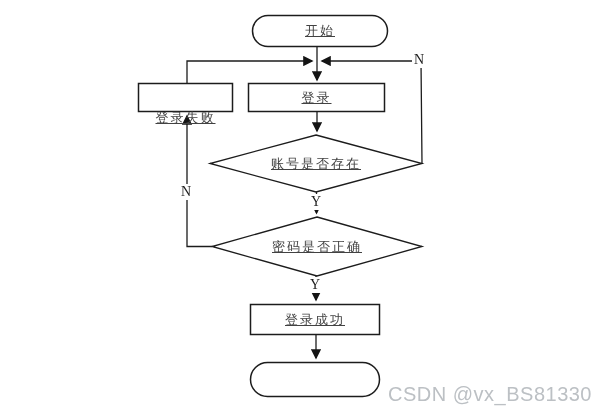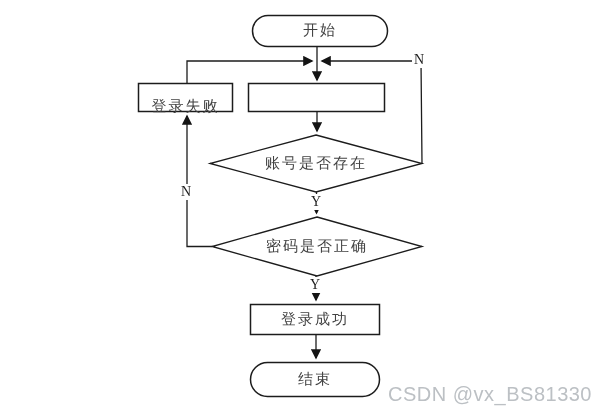--- a/index.html
+++ b/index.html
@@ -3,22 +3,23 @@
 <meta charset="utf-8">
 <style>
   html,body{margin:0;padding:0;background:#fff;}
   .stage{
     position:relative;width:600px;height:410px;background:#ffffff;
     font-family:"Liberation Serif", serif;overflow:hidden;
   }
   .layer{position:absolute;left:0;top:0;width:600px;height:410px;}
   .nodelabel{
     position:absolute;display:flex;align-items:center;justify-content:center;
-    font-size:15px;letter-spacing:2px;color:#424242;pointer-events:none;
+    font-size:13px;letter-spacing:2px;color:#424242;pointer-events:none;
     white-space:nowrap;
+    text-decoration:underline;
   }
   .edgelabel{
     position:absolute;font-size:14px;color:#1c1c1c;background:#ffffff;
     line-height:1;padding:1px 2px;letter-spacing:0;
   }
   .watermark{
     position:absolute;right:8px;bottom:4px;
     font-family:"Liberation Sans", sans-serif;font-size:20px;
     color:#bcc0c4;letter-spacing:0.5px;
   }
@@ -51,25 +52,25 @@
       <path d="M422,163.5 L421,61 L322,61" marker-end="url(#ah)"></path>
       <path d="M317,111.5 L317,131" marker-end="url(#ah)"></path>
       <path d="M316.5,192 L316.5,213" marker-end="url(#ah)"></path>
       <path d="M212,246.5 L187,246.5 L187,116" marker-end="url(#ah)"></path>
       <path d="M316,276 L316,300" marker-end="url(#ah)"></path>
       <path d="M316,335 L316,358" marker-end="url(#ah)"></path>
     </g>
   </svg>
 
   <div class="nodelabel" style="left:252px;top:15px;width:136px;height:31px;">开始</div>
-  <div class="nodelabel" style="left:138px;top:83px;width:95px;height:47px;">登录失败</div>
+  <div class="nodelabel" style="left:138px;top:94px;width:95px;height:47px;">登录失败</div>
+  <div class="nodelabel" style="left:248px;top:83px;width:137px;height:29px;">登录</div>
   <div class="nodelabel" style="left:210px;top:135px;width:212px;height:57px;text-align:center;">账号是否存在</div>
   <div class="nodelabel" style="left:212px;top:217px;width:210px;height:59px;">密码是否正确</div>
   <div class="nodelabel" style="left:250px;top:304px;width:130px;height:31px;text-align:center;">登录成功</div>
-  <div class="nodelabel" style="left:250px;top:362px;width:130px;height:35px;">结束</div>
 
   <span class="edgelabel" style="left:412px;top:52px;">N</span>
   <span class="edgelabel" style="left:179px;top:184px;">N</span>
   <span class="edgelabel" style="left:309px;top:194px;">Y</span>
   <span class="edgelabel" style="left:308px;top:277px;">Y</span>
 
   <div class="watermark">CSDN @vx_BS81330</div>
 </div>
 
 </body></html>

